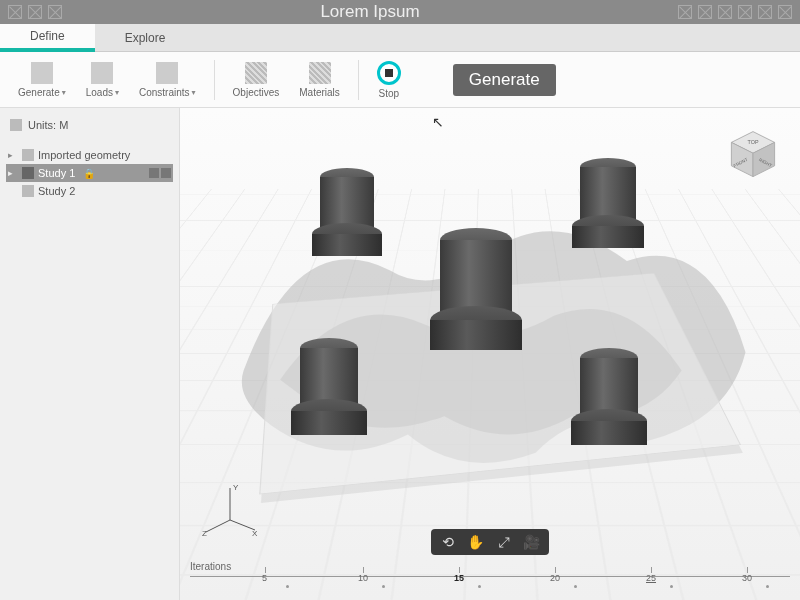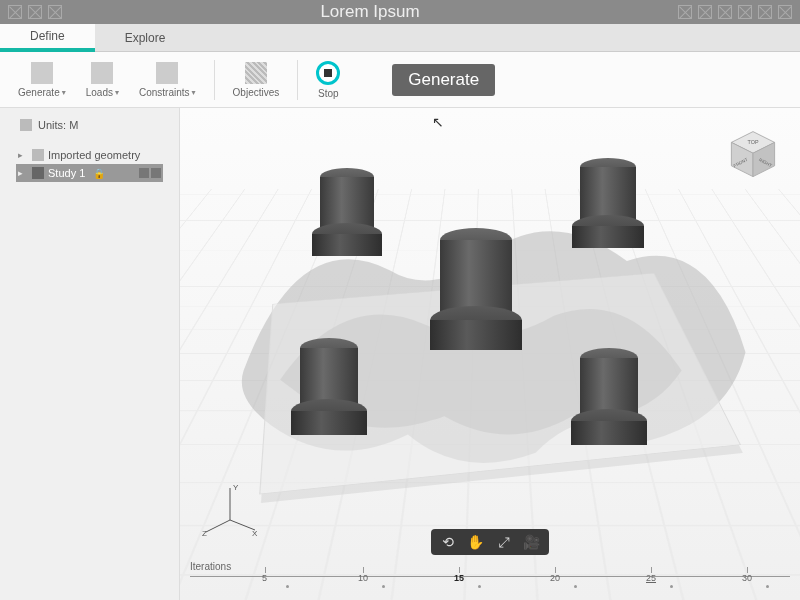--- a/index.html
+++ b/index.html
@@ -26,21 +26,21 @@
 .tool-icon.striped { background: repeating-linear-gradient(45deg, #bbb, #bbb 2px, #ddd 2px, #ddd 4px); }
 .tool-item .label-row { display: flex; align-items: center; gap: 2px; }
 .chev { font-size: 8px; color: #888; }
 .tool-divider { width: 1px; height: 40px; background: #ddd; margin: 0 6px; }
 .stop-btn .tool-icon { border: 3px solid #00c4cc; border-radius: 50%; background: #fff; display: flex; align-items: center; justify-content: center; width: 24px; height: 24px; }
 .stop-btn .tool-icon::after { content: ''; width: 8px; height: 8px; background: #333; }
 .generate-btn { margin-left: 40px; background: #666; color: #fff; padding: 6px 16px; border-radius: 3px; font-size: 17px; cursor: pointer; }
 
 
 .main { display: flex; height: 492px; }
-.sidebar { width: 180px; background: #f0f0f0; border-right: 1px solid #ddd; padding: 8px 16px; font-size: 11px; color: #555; }
+.sidebar { width: 180px; background: #f0f0f0; border-right: 1px solid #ddd; padding: 8px 6px; font-size: 11px; color: #555; }
 .info-row { display: flex; align-items: center; gap: 6px; padding: 3px 4px; }
 .info-sq { width: 12px; height: 12px; background: #bbb; }
 .tree { margin-top: 12px; }
 .tree-row { display: flex; align-items: center; gap: 4px; padding: 3px 2px; cursor: pointer; }
 .tree-row.selected { background: #999; color: #fff; }
 .tree-arrow { font-size: 9px; color: #888; width: 10px; }
 .tree-icon { width: 12px; height: 12px; background: #bbb; }
 .tree-row.selected .tree-icon { background: #666; }
 .tree-lock { font-size: 10px; margin-left: 4px; }
 .tree-mini { display: flex; gap: 2px; margin-left: auto; }
@@ -135,20 +135,24 @@
     <div class="label-row">
         <span>Constraints</span>
         <span class="chev">▾</span>
       </div>
   </div>
   <div class="tool-divider"></div>
   <div class="tool-item">
     <div class="tool-icon striped"></div>
     <span>Objectives</span>
   </div>
+  <div class="tool-item">
+    <div class="tool-icon striped"></div>
+    <span>Materials</span>
+  </div>
   <div class="tool-divider"></div>
   <div class="tool-item stop-btn">
     <div class="tool-icon"></div>
     <span>Stop</span>
   </div>
   <div class="generate-btn">Generate</div>
 </div>
 
 <div class="main">
 
@@ -165,20 +169,24 @@
       </div>
       <div class="tree-row selected">
         <span class="tree-arrow" style="color:#eee">▸</span>
         <div class="tree-icon"></div>
         <span>Study 1</span>
         <span class="tree-lock">🔒</span>
         <div class="tree-mini">
             <span></span>
             <span></span>
           </div>
+      </div>
+      <div class="tree-row indent">
+        <div class="tree-icon"></div>
+        <span>Study 2</span>
       </div>
     </div>
   </div>
 
   <div class="canvas">
     <div class="grid"></div>
     <span class="cursor">↖</span>
 
     <div class="organic">
       <svg viewBox="0 0 620 320">

